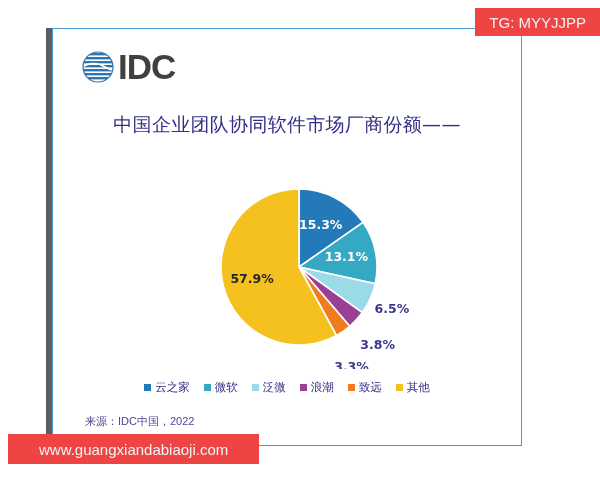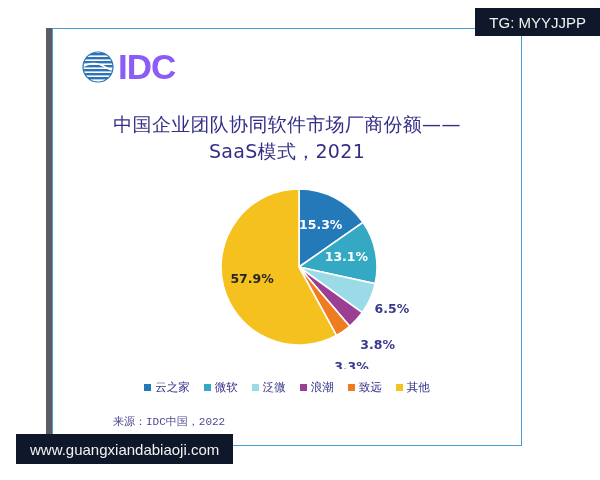--- a/index.html
+++ b/index.html
@@ -32,21 +32,21 @@
   #logo{
     position:absolute;
     left:28px; top:20px;
     display:flex; align-items:center; gap:3px;
   }
   #logo-globe{ width:34px;height:34px; display:block; }
   #logo-text{
     font-size:35px; line-height:35px;
     font-weight:700;
     letter-spacing:-1px;
-    color:#8b5cf6;
+    color:#404040;
     font-family:"Liberation Sans","DejaVu Sans",sans-serif;
   }
 
   
   #title{
     position:absolute;
     left:0; right:0; top:82px;
     text-align:center;
     color:#332f86;
     font-size:19px;
@@ -87,40 +87,39 @@
     font-family:"DejaVu Sans","Liberation Sans",sans-serif;
     white-space:nowrap;
   }
 
   
   #source{
     position:absolute;
     left:32px; top:385px;
     font-size:11px;
     color:#4b4893;
-    font-family:Liberation Mono, monospace;
-    margin-left:28px;
+    font-family:Liberation Sans, sans-serif;
   }
 
   
   .watermark{
     position:absolute;
-    background:#0f172a;
+    background:#ef4444;
     color:#f2f2f2;
     font-family:"Liberation Sans","DejaVu Sans",sans-serif;
     display:flex; align-items:center; justify-content:center;
   }
   #wm-top{
     right:0; top:8px;
     height:28px; padding:0 14px;
     font-size:15px;
   }
   #wm-bottom{
-    left:16px; bottom:16px;
-    height:30px; padding:0 14px;
+    left:8px; bottom:16px;
+    height:30px; padding:0 31px;
     font-size:15px;
   }
 </style>
 </head>
 <body>
 
 <div id="card-spine"></div>
 
 <div id="card">
 
@@ -143,21 +142,20 @@
       <g clip-path="url(#gclip)" fill="none" stroke="#ffffff" stroke-width="1.6">
         <path d="M -3 20 C 6 12, 16 12, 24 17 C 29 20, 33 21, 37 19"></path>
       </g>
       <circle cx="17" cy="17" r="15" fill="none" stroke="#2e74b5" stroke-width="1.2"></circle>
     </svg>
     <span id="logo-text">IDC</span>
   </div>
 
   <div id="title">
     <span class="l1">中国企业团队协同软件市场厂商份额——</span>
-    <span class="l2">SaaS模式，2021</span>
   </div>
 
   <div id="chart-area">
     <svg id="pie-svg" width="300" height="190" viewBox="0 0 300 190">
         <path d="M 150 88 L 150.00 10.00 A 78 78 0 0 1 214.00 43.41 Z" fill="#2479b8" stroke="#ffffff" stroke-width="1.6"></path>
         <text x="171.7" y="46.5" text-anchor="middle" dominant-baseline="middle" class="slice-label inside">15.3%</text>
         <path d="M 150 88 L 214.00 43.41 A 78 78 0 0 1 226.20 104.67 Z" fill="#35a9c3" stroke="#ffffff" stroke-width="1.6"></path>
         <text x="197.4" y="78.6" text-anchor="middle" dominant-baseline="middle" class="slice-label inside">13.1%</text>
         <path d="M 150 88 L 226.20 104.67 A 78 78 0 0 1 213.29 133.59 Z" fill="#9bdbe8" stroke="#ffffff" stroke-width="1.6"></path>
         <text x="242.9" y="130.8" text-anchor="middle" dominant-baseline="middle" class="slice-label ">6.5%</text>

